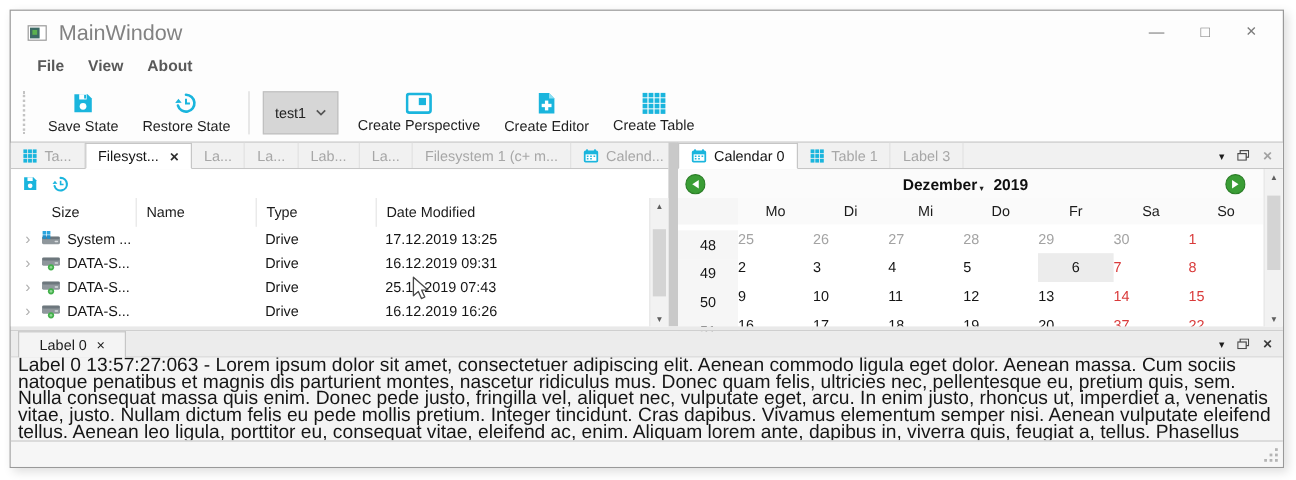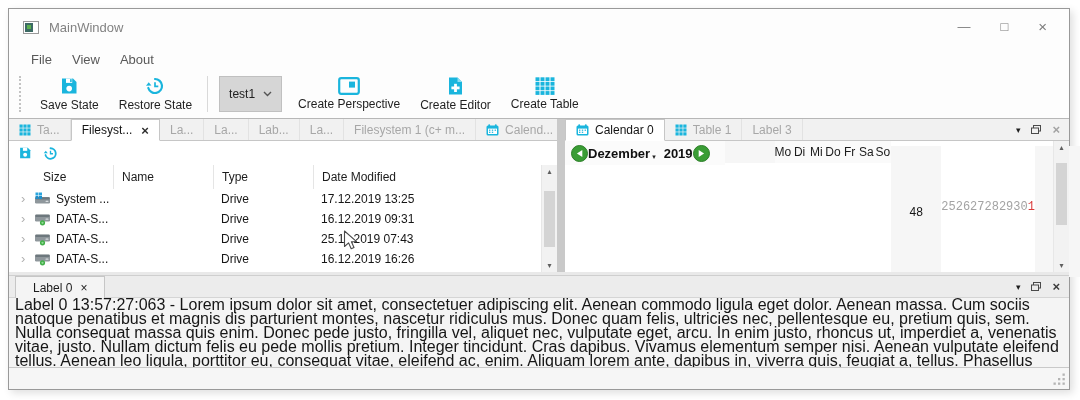--- a/index.html
+++ b/index.html
@@ -6,25 +6,25 @@
   html,body{width:1080px;height:400px;background:#fff;overflow:hidden;
     font-family:"Liberation Sans",sans-serif;position:relative;}
   .window{position:absolute;left:8px;top:8px;width:1062px;height:382px;
     border:1px solid #999;background:#fdfdfd;display:flex;flex-direction:column;
     box-shadow:3px 3px 8px rgba(0,0,0,.13);}
   
   .titlebar{height:36px;display:flex;align-items:center;padding:0 10px 0 14px;flex:none;}
   .app-icon{width:16px;height:13px;border:1px solid #9a9a9a;background:#fff;position:relative;flex:none;}
   .app-icon::before{content:"";position:absolute;left:1px;top:1px;width:8px;height:9px;background:#3c6a64;}
   .app-icon::after{content:"";position:absolute;left:3px;top:3px;width:4px;height:4px;background:#5bb14f;}
-  .title{margin-left:10px;font-size:13px;color:#828282;}
+  .title{margin-left:10px;font-size:18px;color:#828282;}
   .win-controls{margin-left:auto;display:flex;gap:30px;padding-right:12px;color:#7c7c7c;}
   .win-controls span{font-size:13px;line-height:16px;}
   
-  .menubar{height:24px;display:flex;align-items:flex-end;padding-left:12px;flex:none;}
+  .menubar{height:24px;display:flex;align-items:flex-start;padding-left:12px;flex:none;font-weight:bold;}
   .menu-item{font-size:13px;color:#595959;padding:2px 10px;}
   
   .toolbar{height:50px;display:flex;align-items:center;border-bottom:1px solid #b7b7b7;
     padding-left:8px;flex:none;}
   .tb-handle{width:5px;height:36px;border-left:2px dotted #c3c3c3;margin:0 6px 0 2px;}
   .tbtn{display:flex;flex-direction:column;align-items:center;justify-content:center;
     gap:2px;padding:2px 10px;font-size:12px;color:#1f1f1f;}
   .tb-sep{width:1px;height:36px;background:#d9d9d9;margin:0 5px;}
   .tb-dd{display:flex;align-items:center;gap:8px;background:#d6d6d6;border:1px solid #c0c0c0;
     height:36px;padding:0 9px;font-size:12px;color:#222;margin:0 6px;}
@@ -60,34 +60,34 @@
   .cell{padding-left:8px;white-space:nowrap;}
   
   .scrollbar{width:16px;background:#f2f2f2;border-left:1px solid #e7e7e7;position:relative;
     display:flex;flex-direction:column;align-items:center;justify-content:space-between;
     padding:2px 0;font-size:8px;color:#5f5f5f;flex:none;}
   .sb-thumb{position:absolute;left:2px;width:11px;background:#d4d4d4;}
   .sb-thumb.l{top:26px;height:56px;}
   .sb-thumb.r{top:22px;height:62px;}
   
   .cal-wrap{flex:1;display:flex;min-height:0;}
-  .calendar{flex:1;display:flex;font-size:12px;min-width:0;}
+  .calendar{flex:1;display:flex;flex-direction:column;font-size:12px;min-width:0;}
   .cal-nav{height:24px;display:flex;align-items:center;padding:0 15px 0 6px;background:#fbfbfb;flex:none;}
   .cal-title{flex:1;display:flex;justify-content:center;align-items:center;gap:8px;
     font-weight:bold;font-size:13px;color:#101010;}
   .month-arrow{font-size:7px;margin-top:7px;color:#222;font-weight:normal;}
   .cal-dayhead{display:grid;grid-template-columns:50px repeat(7,1fr);height:22px;
     align-items:center;background:#fafafa;flex:none;}
   .cal-dayhead div{text-align:center;color:#1c1c1c;}
   .cal-dayhead .wkhd{background:#f6f6f6;height:100%;}
   .wknd-h{color:#d93a3a;}
   .cal-row{display:grid;grid-template-columns:50px repeat(7,1fr);flex:1;align-items:center;}
   .wk{text-align:center;background:#f6f6f6;height:100%;display:flex;align-items:center;
     justify-content:center;color:#151515;margin-top:10px;}
-  .day{text-align:center;color:#151515;font-family:Liberation Mono, monospace;}
+  .day{color:#151515;}
   .day.muted{color:#a3a3a3;}
   .day.wknd{color:#d93a3a;}
   .day.sel{background:#ececec;height:100%;display:flex;align-items:center;justify-content:center;}
   
   .hsplit{height:3px;background:#e9e9e9;flex:none;}
   .bottomdock{height:92px;display:flex;flex-direction:column;border-top:1px solid #cfcfcf;flex:none;}
   .bd-bar{height:22px;background:#ececec;display:flex;align-items:stretch;
     border-bottom:1px solid #d5d5d5;font-size:12px;flex:none;}
   .bd-tab{display:flex;align-items:center;gap:8px;padding:0 17px;background:#f4f4f4;
     border:1px solid #c6c6c6;border-bottom:none;margin-left:6px;margin-bottom:-1px;color:#1d1d1d;}

